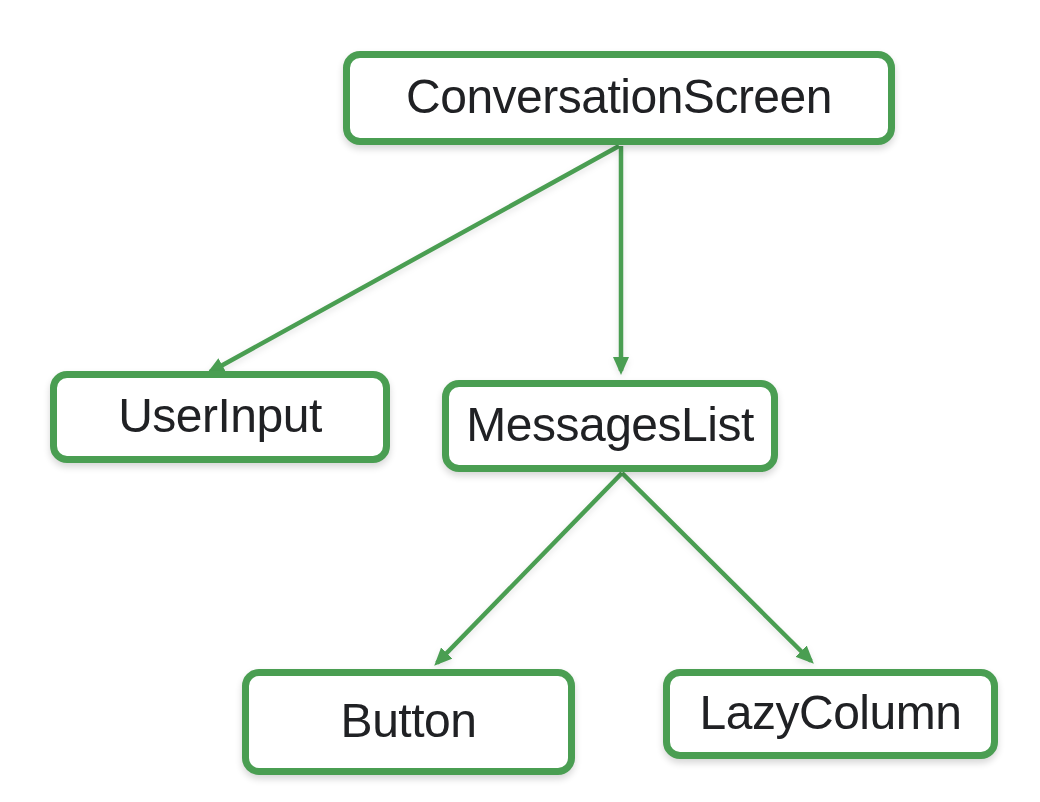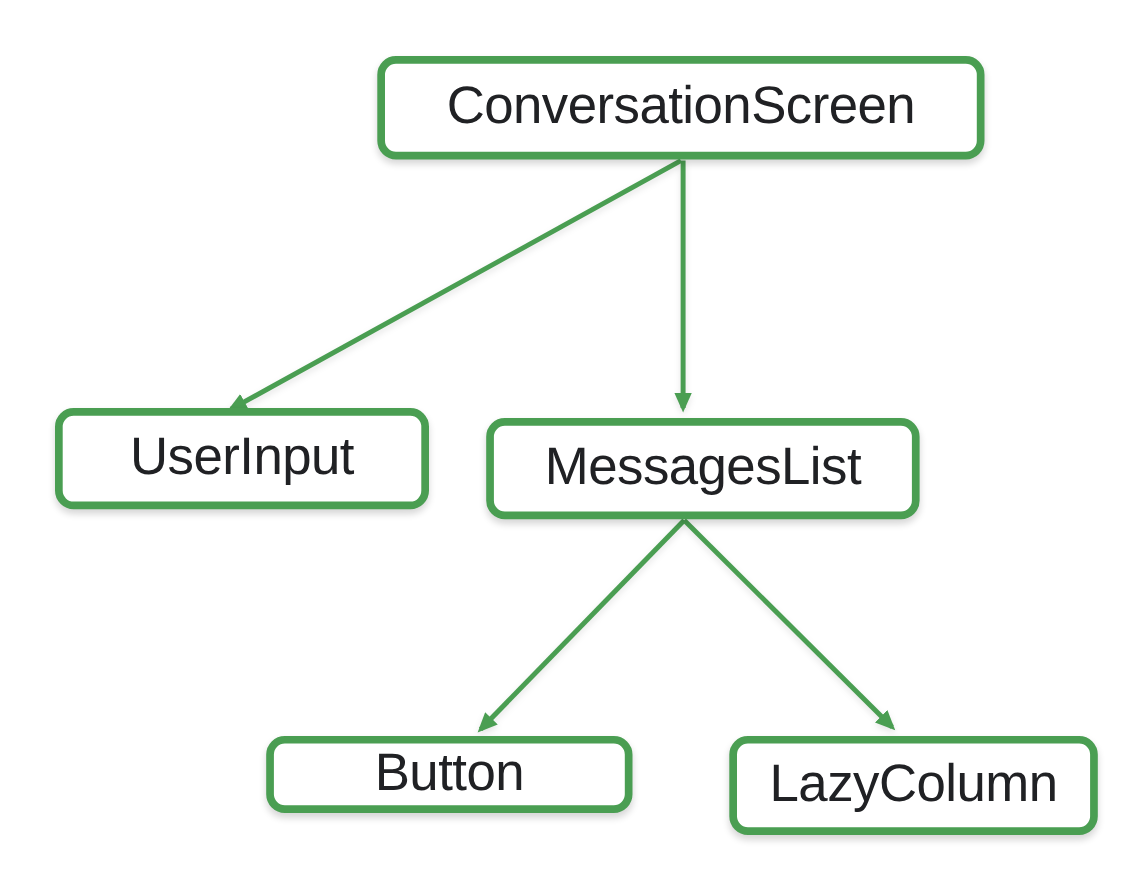--- a/index.html
+++ b/index.html
@@ -68,25 +68,25 @@
   </svg>
 
   <div class="node" style="left: 343px; top: 51px; width: 552px; height: 94px;">
     <span class="node-label">ConversationScreen</span>
   </div>
 
   <div class="node" style="left: 50px; top: 371px; width: 340px; height: 92px;">
     <span class="node-label">UserInput</span>
   </div>
 
-  <div class="node" style="left: 442px; top: 380px; width: 394px; height: 92px;">
+  <div class="node" style="left: 442px; top: 380px; width: 336px; height: 92px;">
     <span class="node-label">MessagesList</span>
   </div>
 
-  <div class="node" style="left: 242px; top: 669px; width: 333px; height: 70px;">
+  <div class="node" style="left: 242px; top: 669px; width: 333px; height: 106px;">
     <span class="node-label">Button</span>
   </div>
 
   <div class="node" style="left: 663px; top: 669px; width: 335px; height: 90px;">
     <span class="node-label">LazyColumn</span>
   </div>
 
 </div>
 
 </body></html>

